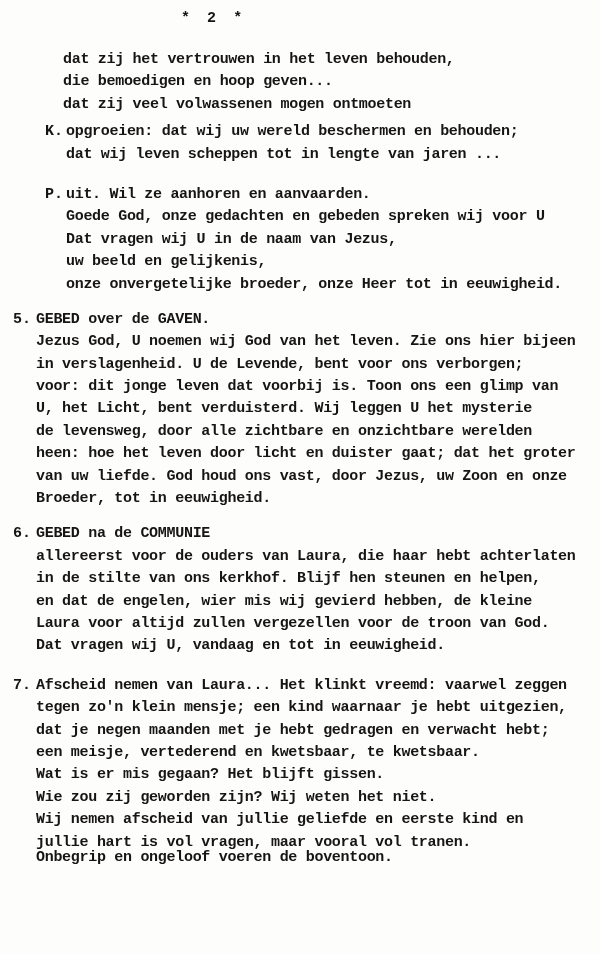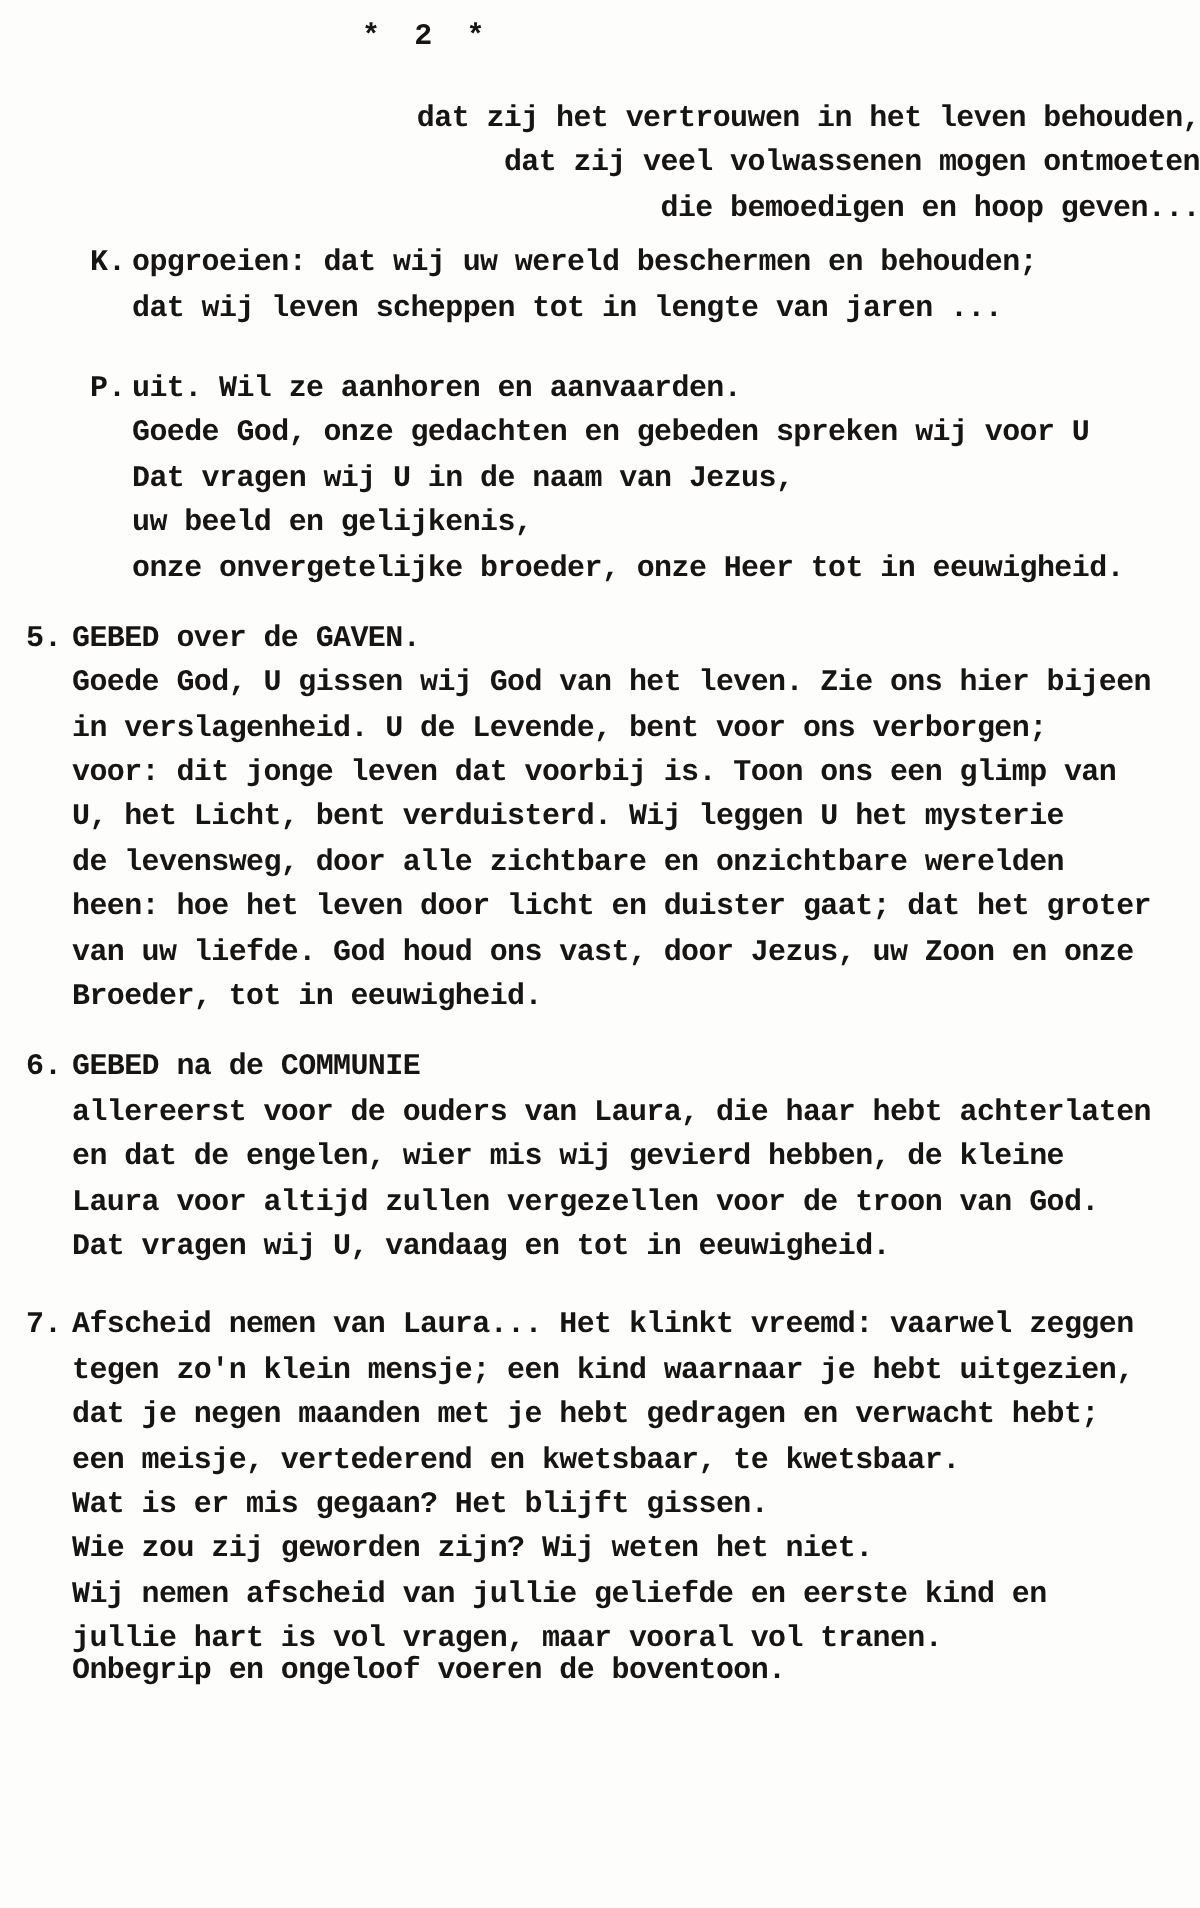--- a/index.html
+++ b/index.html
@@ -28,21 +28,20 @@
   .page-marker {
     margin: 8px 0 0 181px;
     line-height: 22px;
     white-space: pre;
     letter-spacing: -0.3px;
   }
   
   .intro {
     margin-top: 19px;
     margin-left: 63px;
-    text-align: right;
   }
   
   .petition {
     position: relative;
     padding-left: 66px;
   }
   .petition-label {
     position: absolute;
     left: 45px;
     top: 0;
@@ -68,56 +67,57 @@
 </style>
 </head>
 <body>
 
 <div class="page">
 
   <div class="page-marker">*  2  *</div>
 
   <div class="intro">
     <div class="line">dat zij het vertrouwen in het leven behouden,</div>
+    <div class="line">die bemoedigen en hoop geven...</div>
     <div class="line">dat zij veel volwassenen mogen ontmoeten</div>
-    <div class="line">die bemoedigen en hoop geven...</div>
   </div>
 
   <div class="petition petition-k">
     <span class="petition-label">K.</span>
     <div class="line">opgroeien: dat wij uw wereld beschermen en behouden;</div>
     <div class="line">dat wij leven scheppen tot in lengte van jaren ...</div>
   </div>
 
   <div class="petition petition-p">
     <span class="petition-label">P.</span>
     <div class="line">uit. Wil ze aanhoren en aanvaarden.</div>
     <div class="line">Goede God, onze gedachten en gebeden spreken wij voor U</div>
     <div class="line">Dat vragen wij U in de naam van Jezus,</div>
     <div class="line">uw beeld en gelijkenis,</div>
     <div class="line">onze onvergetelijke broeder, onze Heer tot in eeuwigheid.</div>
   </div>
 
   <div class="section section-5">
     <span class="section-number">5.</span>
     <div class="line">GEBED over de GAVEN.</div>
-    <div class="line">Goede God, U gissen wij God van het leven. Zie ons hier bijeen</div>
+    <div class="line">Jezus God, U noemen wij God van het leven. Zie ons hier bijeen</div>
     <div class="line">in verslagenheid. U de Levende, bent voor ons verborgen;</div>
     <div class="line">voor: dit jonge leven dat voorbij is. Toon ons een glimp van</div>
     <div class="line">U, het Licht, bent verduisterd. Wij leggen U het mysterie</div>
     <div class="line">de levensweg, door alle zichtbare en onzichtbare werelden</div>
     <div class="line">heen: hoe het leven door licht en duister gaat; dat het groter</div>
     <div class="line">van uw liefde. God houd ons vast, door Jezus, uw Zoon en onze</div>
     <div class="line">Broeder, tot in eeuwigheid.</div>
   </div>
 
   <div class="section section-6">
     <span class="section-number">6.</span>
     <div class="line">GEBED na de COMMUNIE</div>
     <div class="line">allereerst voor de ouders van Laura, die haar hebt achterlaten</div>
+    <div class="line">in de stilte van ons kerkhof. Blijf hen steunen en helpen,</div>
     <div class="line">en dat de engelen, wier mis wij gevierd hebben, de kleine</div>
     <div class="line">Laura voor altijd zullen vergezellen voor de troon van God.</div>
     <div class="line">Dat vragen wij U, vandaag en tot in eeuwigheid.</div>
   </div>
 
   <div class="section section-7">
     <span class="section-number">7.</span>
     <div class="line">Afscheid nemen van Laura... Het klinkt vreemd: vaarwel zeggen</div>
     <div class="line">tegen zo'n klein mensje; een kind waarnaar je hebt uitgezien,</div>
     <div class="line">dat je negen maanden met je hebt gedragen en verwacht hebt;</div>

